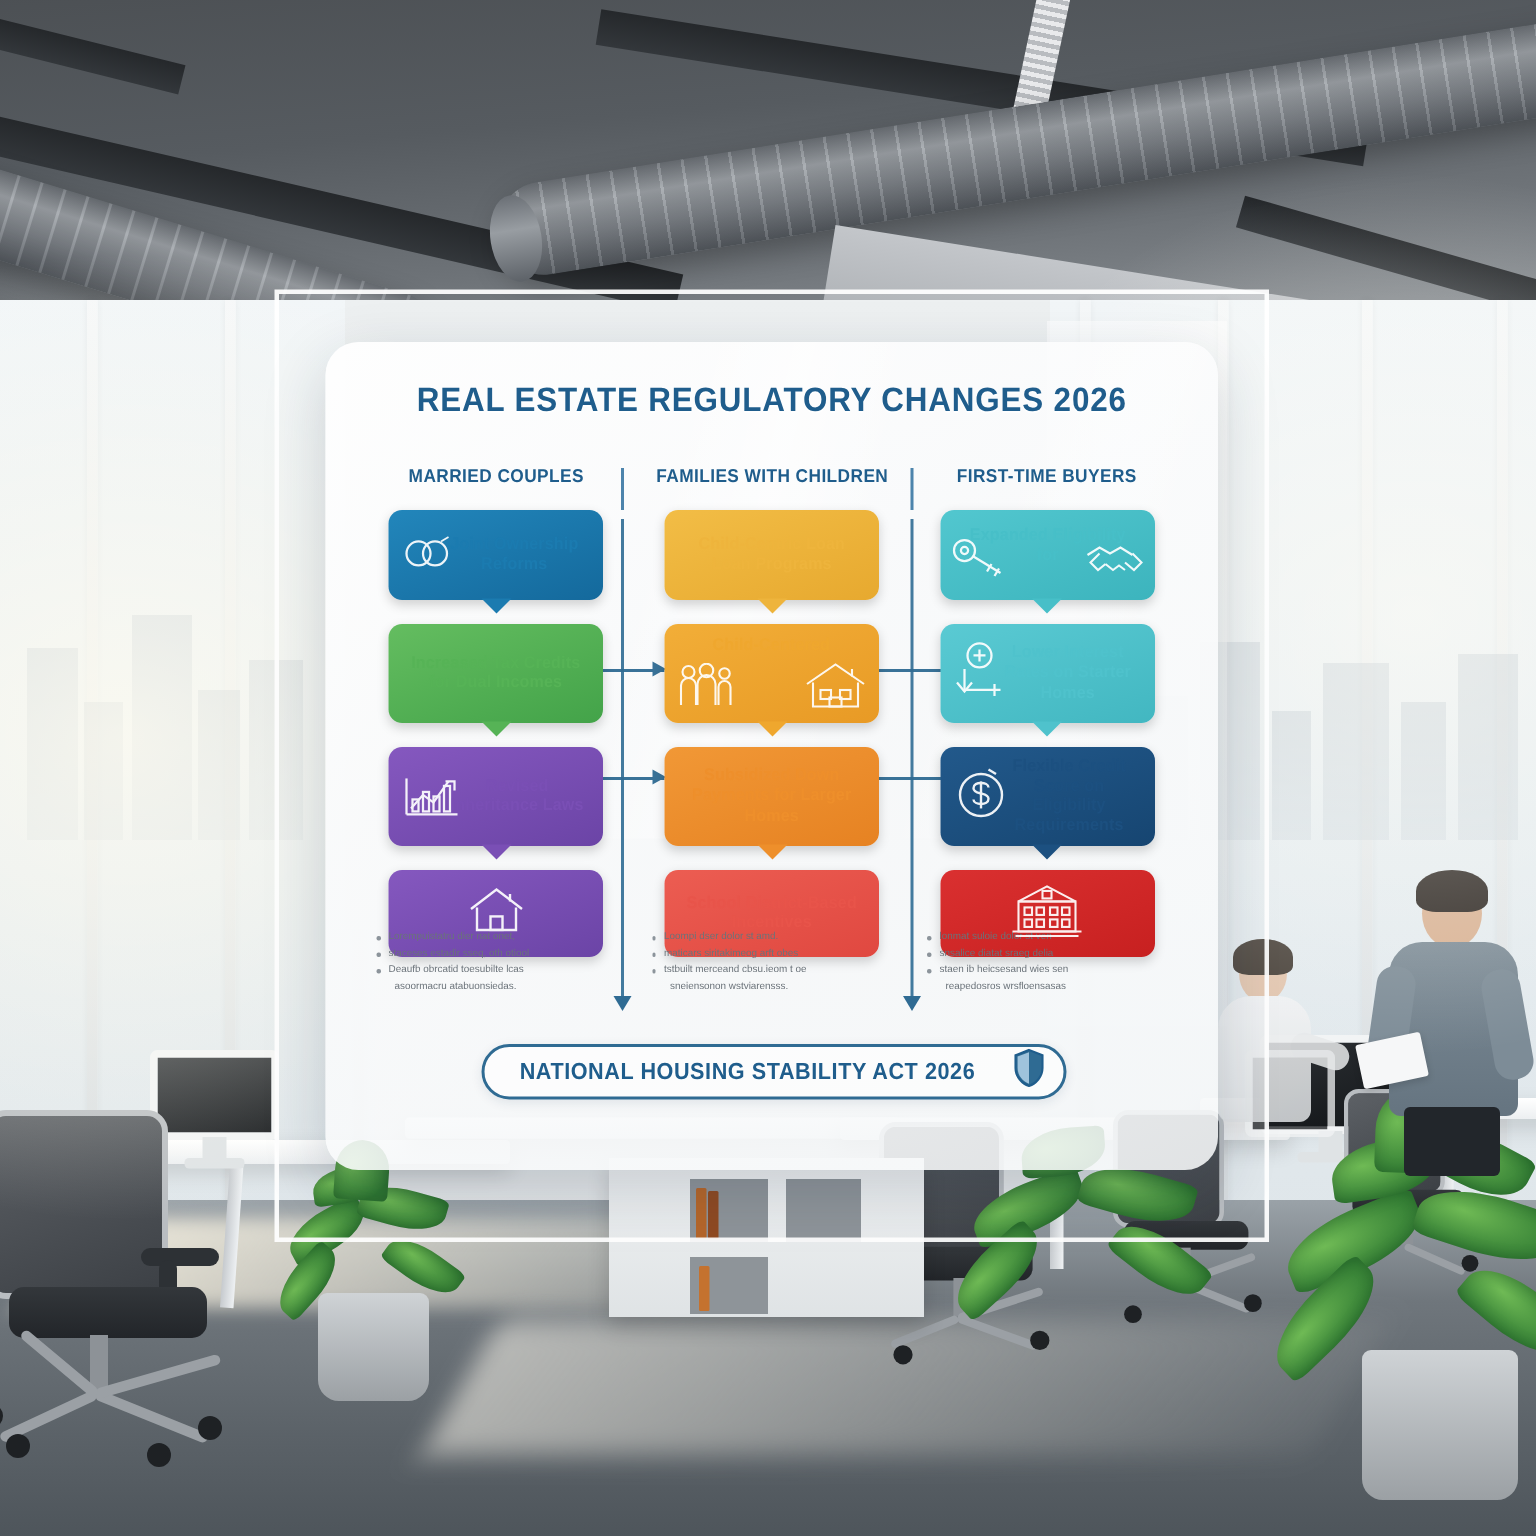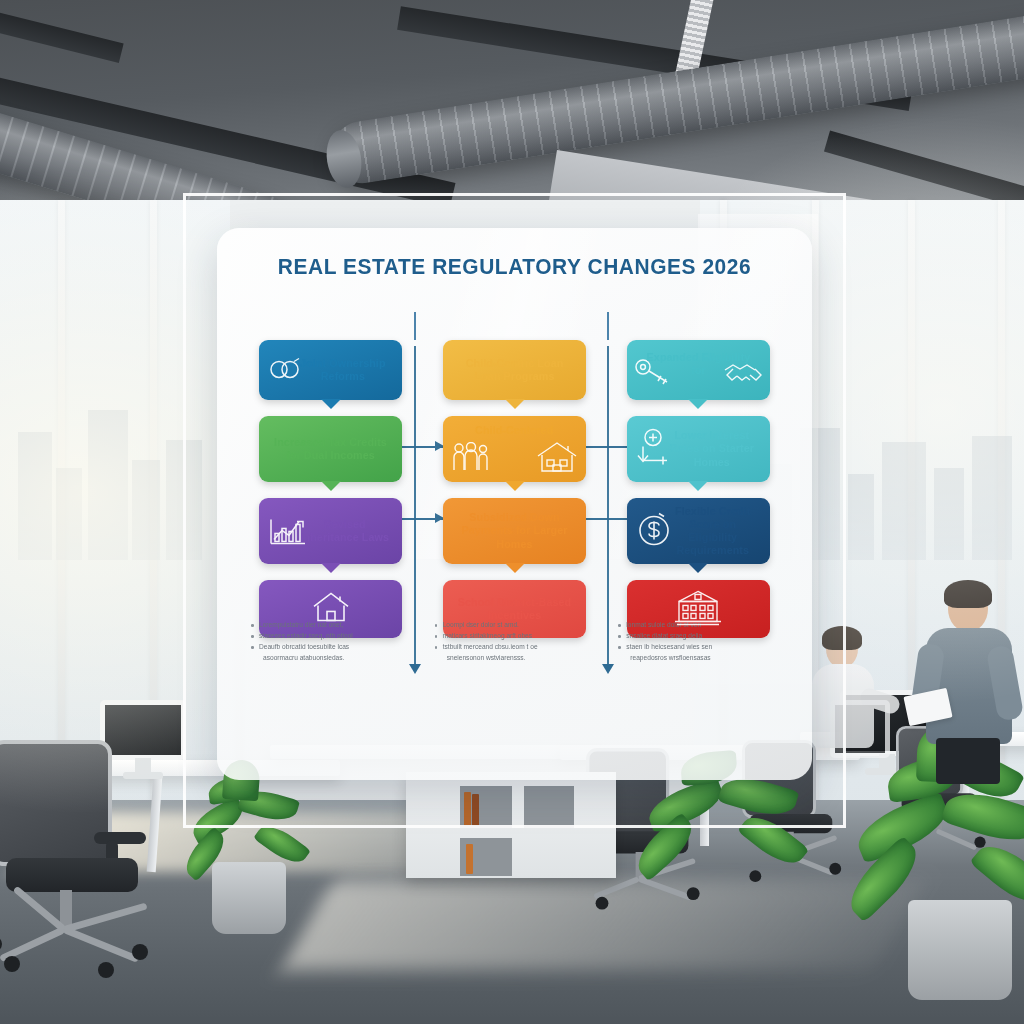--- a/index.html
+++ b/index.html
@@ -552,20 +552,25 @@
 
   <div class="outer-frame"></div>
 
   <div class="panel">
 
     <div class="panel-sheen"></div>
     <div class="panel-sheen2"></div>
 
     <div class="info-title">REAL ESTATE REGULATORY CHANGES 2026</div>
 
+    <div class="col-headers">
+      <div class="col-head">MARRIED COUPLES</div>
+      <div class="col-head">FAMILIES WITH CHILDREN</div>
+      <div class="col-head">FIRST-TIME BUYERS</div>
+    </div>
     <div class="head-div hd1"></div>
     <div class="head-div hd2"></div>
 
     <div class="rail r1"></div>
     <div class="rail r2"></div>
     <div class="rail-arrow ra1"></div>
     <div class="rail-arrow ra2"></div>
 
     <div class="harrow" style="left:168px; top:218px; width:58px;"></div>
     <div class="harrow" style="left:361px; top:218px; width:58px;"></div>
@@ -776,15 +781,24 @@
         <div class="bullet">
           <span>snsalice diatat sraeg delia</span>
         </div>
         <div class="bullet">
           <span>staen ib heicsesand  wies sen</span>
           <span class="cont">reapedosros wrsfloensasas</span>
         </div>
       </div>
     </div>
 
+    <div class="banner">
+      <span class="banner-text">NATIONAL HOUSING STABILITY ACT 2026</span>
+      <span>
+        <svg width="22" height="26" viewBox="0 0 22 26" fill="none">
+          <path d="M11 1 L20 4.5 V13 C20 19 15.5 23.5 11 25 C6.5 23.5 2 19 2 13 V4.5 Z" fill="#2f6b93" stroke="#1f5d8c" stroke-width="1.4"></path>
+          <path d="M11 2.5 L3.4 5.4 V13 C3.4 18.2 7.2 22.2 11 23.5 Z" fill="#9fc3dc"></path>
+        </svg>
+      </span>
+    </div>
 
   </div>
 </div>
 
 </body></html>

